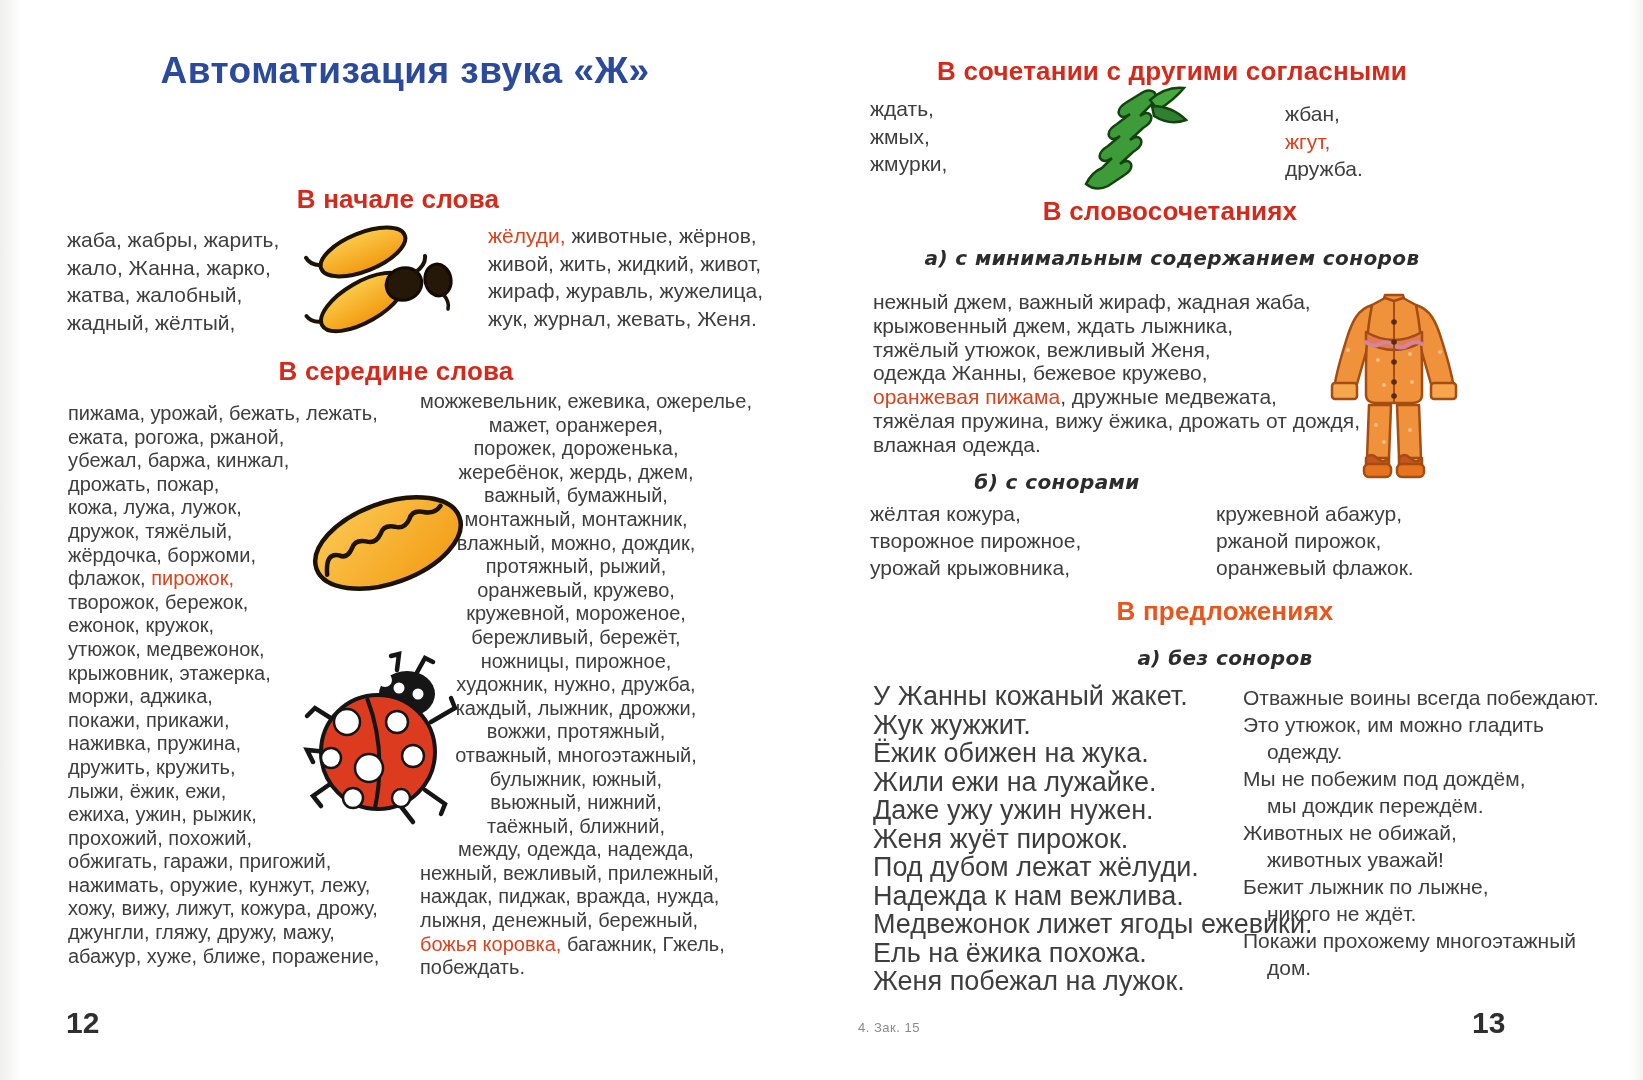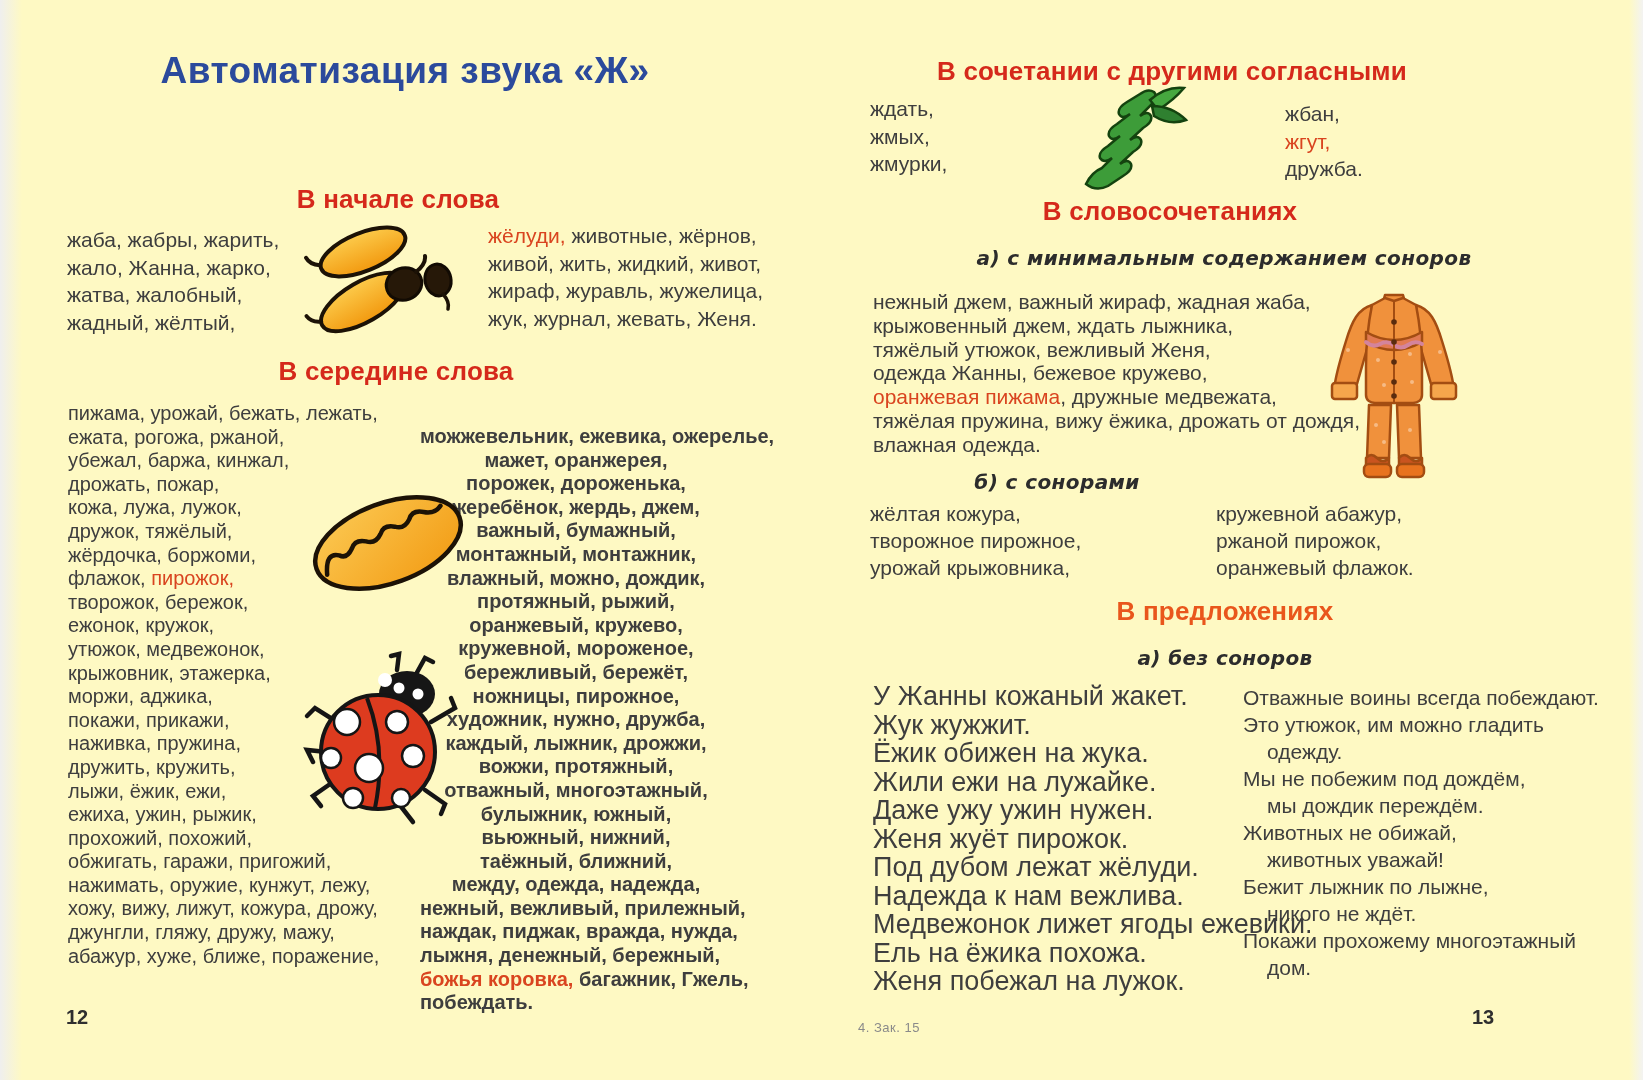--- a/index.html
+++ b/index.html
@@ -1,18 +1,18 @@
 <!DOCTYPE html>
 <html lang="ru"><head>
 <meta charset="utf-8">
 <style>
   html,body{margin:0;padding:0;background:#e8e8e8;}
   .page-root{
     position:relative;width:1643px;height:1080px;overflow:hidden;
-    background:#fef9c3;
+    background:#ffffff;
     font-family:"Liberation Sans","DejaVu Sans",sans-serif;
     color:#3e3e3e;
   }
   .edge-l{position:absolute;left:0;top:0;width:22px;height:100%;
     background:linear-gradient(90deg,#efefee,rgba(255,255,255,0));}
   .edge-r{position:absolute;right:0;top:0;width:14px;height:100%;
     background:linear-gradient(270deg,#f3f3f2,rgba(255,255,255,0));}
   .abs{position:absolute;}
   .h-title{color:#2b4a9c;font-weight:bold;font-size:37px;text-align:center;letter-spacing:.5px;}
   .h-red{color:#d5291b;font-weight:bold;font-size:26px;text-align:center;letter-spacing:.2px;}
@@ -22,21 +22,21 @@
   .col .ln{white-space:nowrap;}
   .col-21{font-size:21px;line-height:27.5px;}
   .col-20t{font-size:20px;line-height:23.6px;}
   .col-para{font-size:21px;line-height:23.8px;}
   .col-27{font-size:21px;line-height:27px;}
   .col-285{font-size:27px;line-height:28.5px;}
   .col-center{text-align:center;}
   .ln-left{text-align:left;}
   .ln-ind{padding-left:24px;}
   .hl{color:#d9441f;}
-  .pageno{font-size:20px;font-weight:bold;color:#2f2f2f;}
+  .pageno{font-size:30px;font-weight:bold;color:#2f2f2f;}
   .imprint{font-size:13px;color:#8a8a8a;letter-spacing:.5px;}
   svg{display:block;}
 </style>
 </head>
 <body>
 
 <div class="page-root">
   <div class="edge-l"></div>
   <div class="edge-r"></div>
 
@@ -103,21 +103,21 @@
       <div class="ln"><span>лыжи, ёжик, ежи,</span></div>
       <div class="ln"><span>ежиха, ужин, рыжик,</span></div>
       <div class="ln"><span>прохожий, похожий,</span></div>
       <div class="ln"><span>обжигать, гаражи, пригожий,</span></div>
       <div class="ln"><span>нажимать, оружие, кунжут, лежу,</span></div>
       <div class="ln"><span>хожу, вижу, лижут, кожура, дрожу,</span></div>
       <div class="ln"><span>джунгли, гляжу, дружу, мажу,</span></div>
       <div class="ln"><span>абажур, хуже, ближе, поражение,</span></div>
     </div>
 
-  <div class="abs col col-20t col-center" style="left:420px;top:425px;width:312px;font-weight:bold;">
+  <div class="abs col col-20t col-center" style="left:420px;top:390px;width:312px;">
       <div class="ln ln-left"><span>можжевельник, ежевика, ожерелье,</span></div>
       <div class="ln"><span>мажет, оранжерея,</span></div>
       <div class="ln"><span>порожек, дороженька,</span></div>
       <div class="ln"><span>жеребёнок, жердь, джем,</span></div>
       <div class="ln"><span>важный, бумажный,</span></div>
       <div class="ln"><span>монтажный, монтажник,</span></div>
       <div class="ln"><span>влажный, можно, дождик,</span></div>
       <div class="ln"><span>протяжный, рыжий,</span></div>
       <div class="ln"><span>оранжевый, кружево,</span></div>
       <div class="ln"><span>кружевной, мороженое,</span></div>
@@ -202,21 +202,21 @@
   </div>
 
   <div class="abs col col-21" style="left:1285px;top:100px;width:200px;">
       <div class="ln"><span>жбан,</span></div>
       <div class="ln"><span class="hl">жгут,</span></div>
       <div class="ln"><span>дружба.</span></div>
     </div>
 
   <div class="abs h-red" style="left:870px;top:196px;width:600px;">В словосочетаниях</div>
 
-  <div class="abs sub-hand" style="left:924px;top:246px;width:600px;">а) с минимальным содержанием соноров</div>
+  <div class="abs sub-hand" style="left:872px;top:246px;width:600px;">а) с минимальным содержанием соноров</div>
 
   <div class="abs col col-para" style="left:873px;top:290px;width:470px;">
       <div class="ln"><span>нежный джем, важный жираф, жадная жаба,</span></div>
       <div class="ln"><span>крыжовенный джем, ждать лыжника,</span></div>
       <div class="ln"><span>тяжёлый утюжок, вежливый Женя,</span></div>
       <div class="ln"><span>одежда Жанны, бежевое кружево,</span></div>
       <div class="ln"><span class="hl">оранжевая пижама</span><span>, дружные медвежата,</span></div>
       <div class="ln"><span>тяжёлая пружина, вижу ёжика, дрожать от дождя,</span></div>
       <div class="ln"><span>влажная одежда.</span></div>
     </div>

